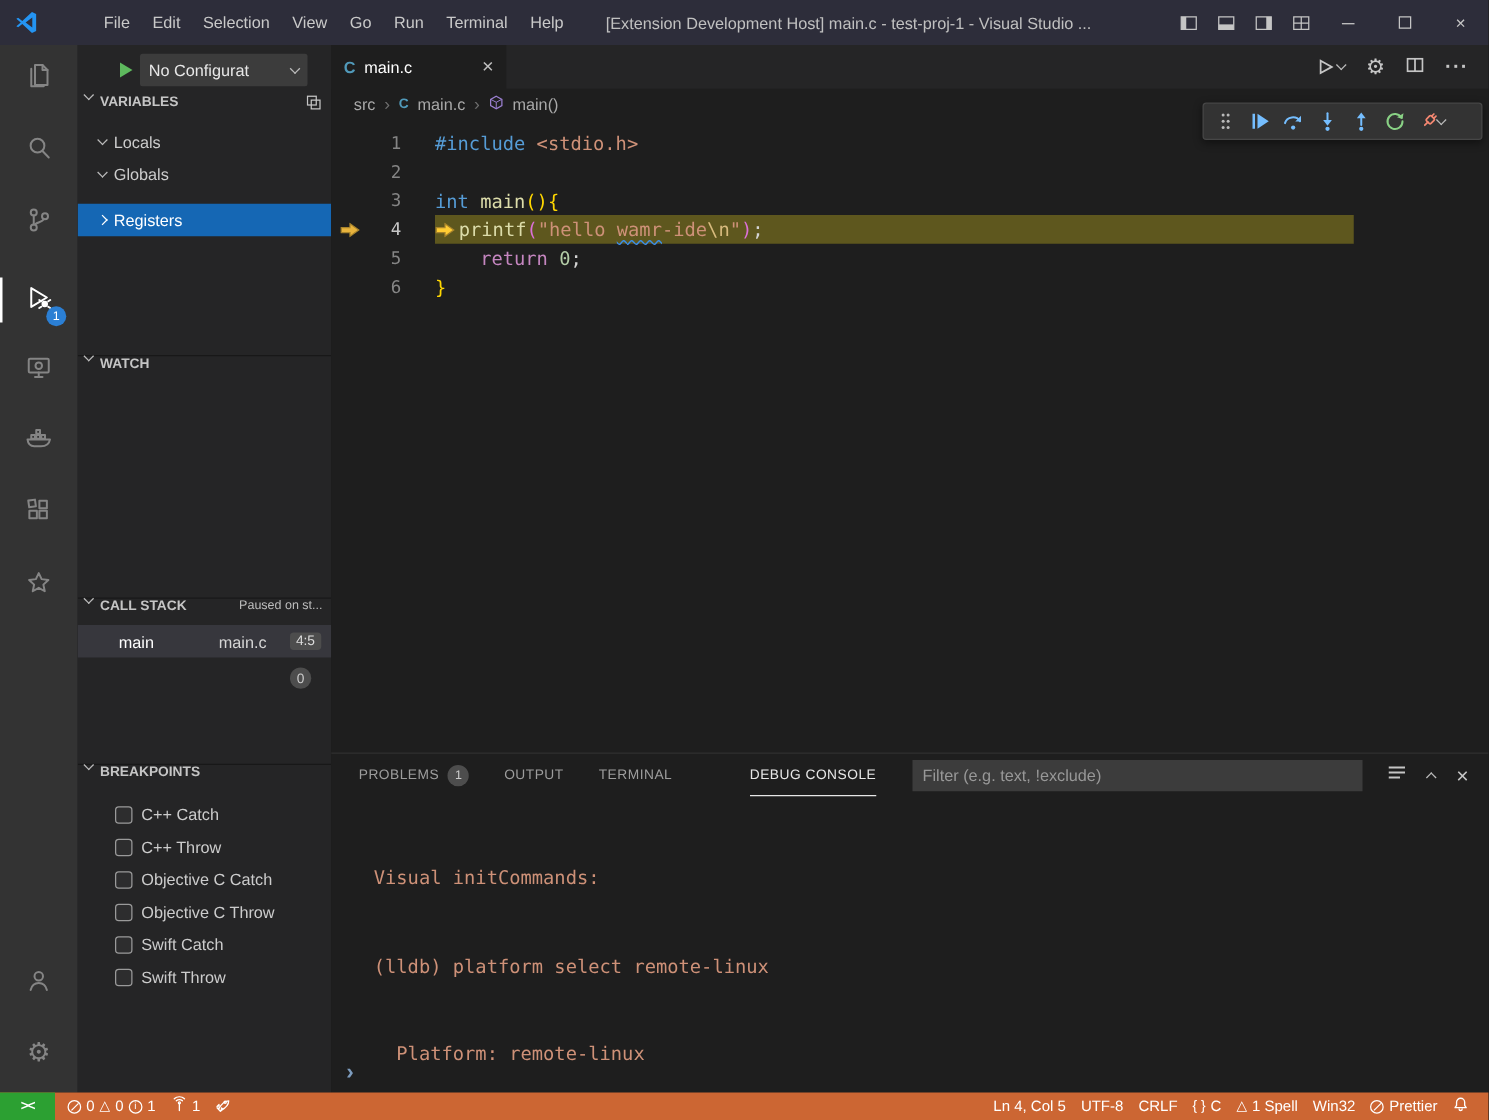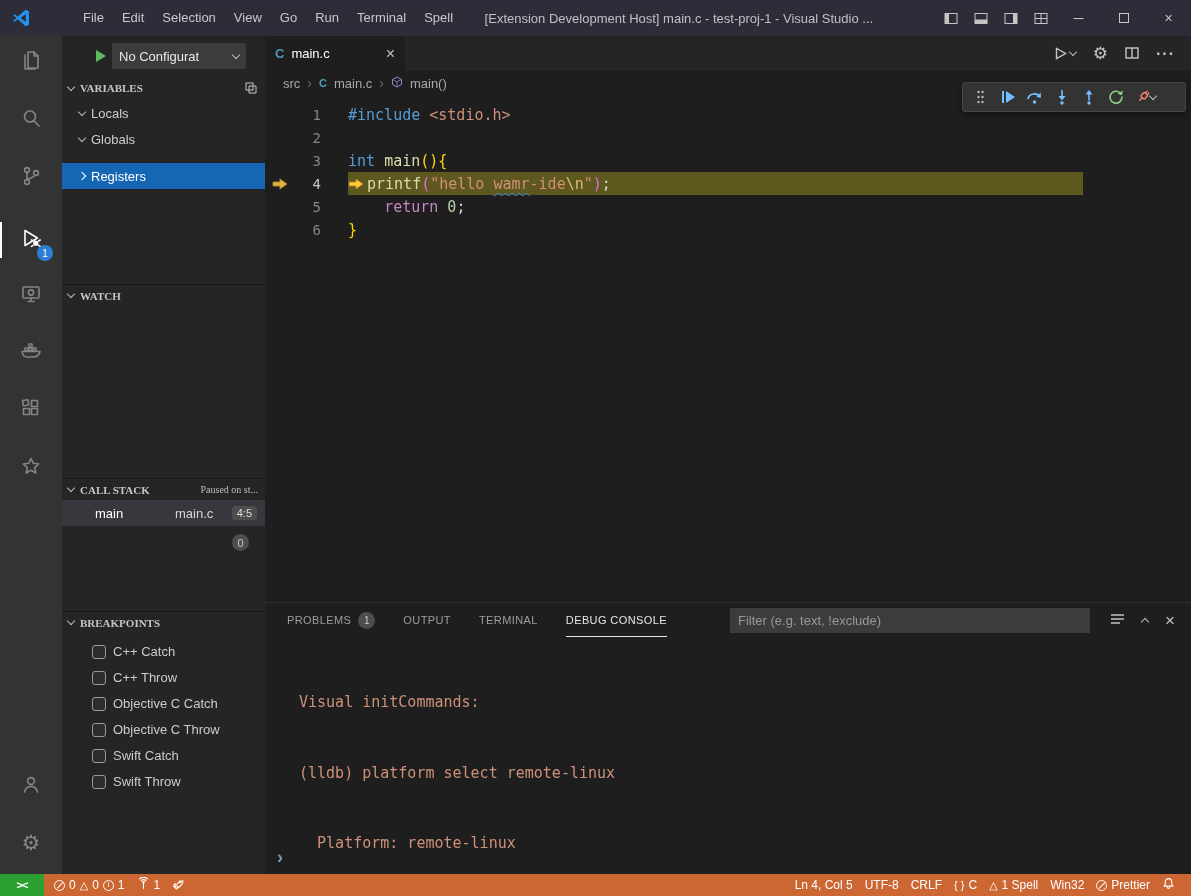--- a/index.html
+++ b/index.html
@@ -32,22 +32,22 @@
   
   .sidebar { position:absolute; left:62px; top:36px; bottom:22px; width:203px; background:#252526; font-size:13px; overflow:hidden; }
   .side-toolbar { height:40px; display:flex; align-items:center; padding-left:34px; gap:6px; }
   .play-tri { width:0; height:0; border-left:10px solid #5eb95e; border-top:6px solid transparent; border-bottom:6px solid transparent; }
   .config-dd { width:134px; height:26px; background:#3c3c3c; border-radius:2px; display:flex; align-items:center;
                justify-content:space-between; padding:0 7px; color:#e7e7e7; font-size:13px; }
   .chev { display:inline-block; width:6px; height:6px; border-right:1.4px solid #bbb; border-bottom:1.4px solid #bbb; }
   .chev.down { transform:rotate(45deg); margin-top:-3px; }
   .chev.right { transform:rotate(-45deg); }
   .chev.up { transform:rotate(225deg); margin-top:3px; }
-  .sec-h { height:22px; display:flex; align-items:center; gap:6px; padding-left:6px; font-size:11px; font-weight:bold;
-           color:#c5c5c5; border-top:1px solid rgba(0,0,0,.35);font-family:Liberation Serif, serif; }
+  .sec-h { height:22px; display:flex; gap:6px; padding-left:6px; font-size:11px; font-weight:bold;
+           color:#c5c5c5; border-top:1px solid rgba(0,0,0,.35); }
   .sec-h.first { border-top:none; height:24px; }
   .sec-h .right-ic { margin-left:auto; margin-right:8px; display:flex; }
   .tree-row { height:26px; display:flex; align-items:center; gap:6px; padding-left:17px; color:#cccccc; }
   .tree-row.selected { background:#1567b4; color:#ffffff;margin-top:11px; }
   .tree-row.selected .chev { border-color:#fff; }
   .paused { margin-left:auto; margin-right:7px; font-size:10px; font-weight:normal; color:#bdbdbd; }
   .frame-row { height:26px; background:#37373d; display:flex; align-items:center; padding:0 8px 0 33px; color:#fff; }
   .frame-name { width:80px; }
   .frame-file { color:#d6d6d6; }
   .frame-badge { margin-left:auto; background:#4d4d4d; border-radius:3px; padding:1px 5px; font-size:11px; color:#dcdcdc; }
@@ -96,21 +96,21 @@
   .dtb { width:27px; height:26px; display:flex; align-items:center; justify-content:center; }
   .dtb svg { fill:none; stroke-linecap:round; }
   .dd-chev { margin-left:-6px; }
 
   
   .panel { position:absolute; left:265px; top:602px; right:0; height:272px; background:#1e1e1e;
            border-top:1px solid rgba(80,80,80,.35); }
   .panel-head { height:34px; display:flex; padding-left:22px; position:relative; }
   .ptab { font-size:11px; letter-spacing:.4px; color:#9d9d9d; margin-right:28px; height:34px;
           display:flex; align-items:center; gap:7px; }
-  .ptab.active { color:#e7e7e7; border-bottom:1px solid #e7e7e7; }
+  .ptab.active { color:#e7e7e7; border-bottom:1px solid #e7e7e7;margin-left:34px; }
   .ptab-badge { width:17px; height:17px; border-radius:50%; background:#4d4d4d; color:#cccccc; font-size:10px;
                 display:flex; align-items:center; justify-content:center; letter-spacing:0; }
   .pfilter { position:absolute; left:465px; top:5px; width:360px; height:25px; background:#3c3c3c; border:none;
              color:#dddddd; font-size:13px; padding:0 8px; outline:none; font-family:"Liberation Sans",sans-serif; }
   .pfilter::placeholder { color:#989898; }
   .phead-actions { position:absolute; right:16px; top:0; height:34px; display:flex; align-items:center; gap:17px; color:#c5c5c5; }
   .phead-actions svg { stroke:#c5c5c5; fill:none; stroke-width:1.5; }
   .close-x { font-size:17px; line-height:1; }
   .console { padding:7px 0 0 34px; font-family:"DejaVu Sans Mono", monospace; font-size:15px; line-height:23.5px;
              color:#ce9178; white-space:pre; }
@@ -145,21 +145,21 @@
         </svg>
     </span>
     <nav class="menubar">
       <span class="menu-item">File</span>
       <span class="menu-item">Edit</span>
       <span class="menu-item">Selection</span>
       <span class="menu-item">View</span>
       <span class="menu-item">Go</span>
       <span class="menu-item">Run</span>
       <span class="menu-item">Terminal</span>
-      <span class="menu-item">Spell</span>
+      <span class="menu-item">Help</span>
     </nav>
     <div class="win-title">[Extension Development Host] main.c - test-proj-1 - Visual Studio ...</div>
     <div class="win-controls">
       <span class="wc-btn">
         <svg width="14" height="13" viewBox="0 0 14 13">
             <rect x="1" y="1.5" width="12" height="10" stroke="#c5c5c5" fill="none"></rect>
             <rect x="1" y="1.5" width="4" height="10" fill="#c5c5c5"></rect>
           </svg>
       </span>
       <span class="wc-btn">

